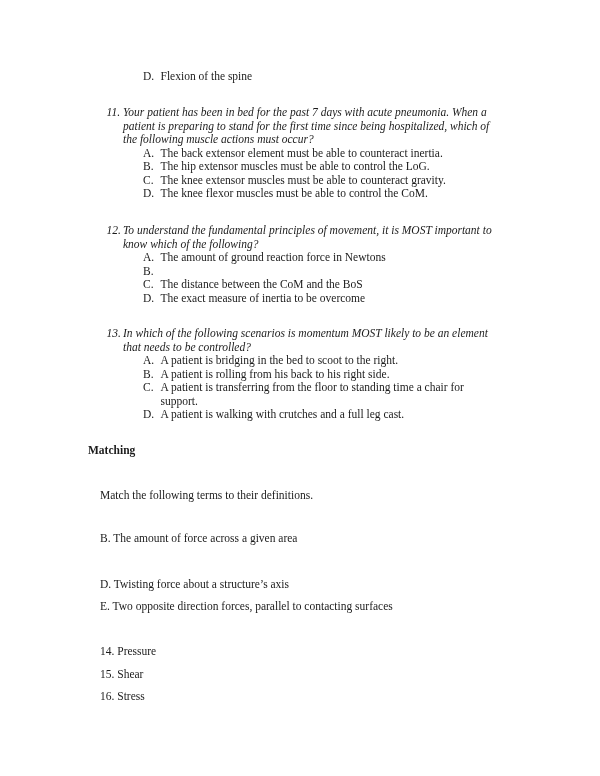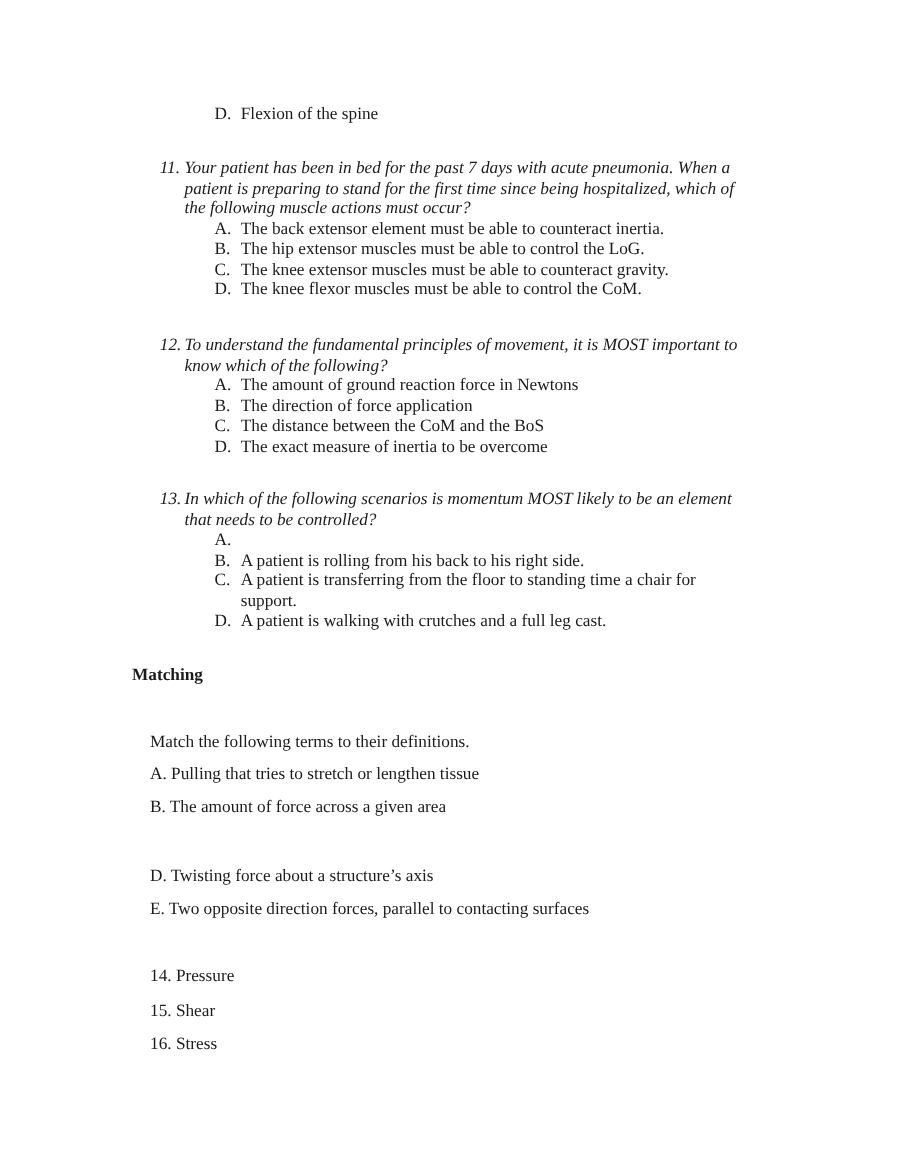--- a/index.html
+++ b/index.html
@@ -97,21 +97,20 @@
       <span class="q-text">To understand the fundamental principles of movement, it is MOST important to
 know which of the following?</span>
     </div>
     <div class="options">
       <div class="opt-row">
         <span class="opt-letter">A.</span>
         <span class="opt-text">The amount of ground reaction force in Newtons</span>
       </div>
       <div class="opt-row">
         <span class="opt-letter">B.</span>
-        <span class="opt-text">The direction of force application</span>
       </div>
       <div class="opt-row">
         <span class="opt-letter">C.</span>
         <span class="opt-text">The distance between the CoM and the BoS</span>
       </div>
       <div class="opt-row">
         <span class="opt-letter">D.</span>
         <span class="opt-text">The exact measure of inertia to be overcome</span>
       </div>
     </div>
@@ -119,20 +118,21 @@
 
   <div id="q13" class="abs question">
     <div class="q-head">
       <span class="q-num">13.</span>
       <span class="q-text">In which of the following scenarios is momentum MOST likely to be an element
 that needs to be controlled?</span>
     </div>
     <div class="options">
       <div class="opt-row">
         <span class="opt-letter">A.</span>
+        <span class="opt-text">A patient is bridging in the bed to scoot to the right.</span>
       </div>
       <div class="opt-row">
         <span class="opt-letter">B.</span>
         <span class="opt-text">A patient is rolling from his back to his right side.</span>
       </div>
       <div class="opt-row">
         <span class="opt-letter">C.</span>
         <span class="opt-text">A patient is transferring from the floor to standing time a chair for
 support.</span>
       </div>
@@ -140,21 +140,20 @@
         <span class="opt-letter">D.</span>
         <span class="opt-text">A patient is walking with crutches and a full leg cast.</span>
       </div>
     </div>
   </div>
 
   <div class="abs matching-heading">Matching</div>
 
   <div id="match-intro" class="abs match-line">Match the following terms to their definitions.</div>
 
-  <div id="def-a" class="abs match-line">A. Pulling that tries to stretch or lengthen tissue</div>
   <div id="def-b" class="abs match-line">B. The amount of force across a given area</div>
   <div id="def-d" class="abs match-line">D. Twisting force about a structure’s axis</div>
   <div id="def-e" class="abs match-line">E. Two opposite direction forces, parallel to contacting surfaces</div>
 
   <div id="term-14" class="abs match-line">14. Pressure</div>
   <div id="term-15" class="abs match-line">15. Shear</div>
   <div id="term-16" class="abs match-line">16. Stress</div>
 
 </div>
 

